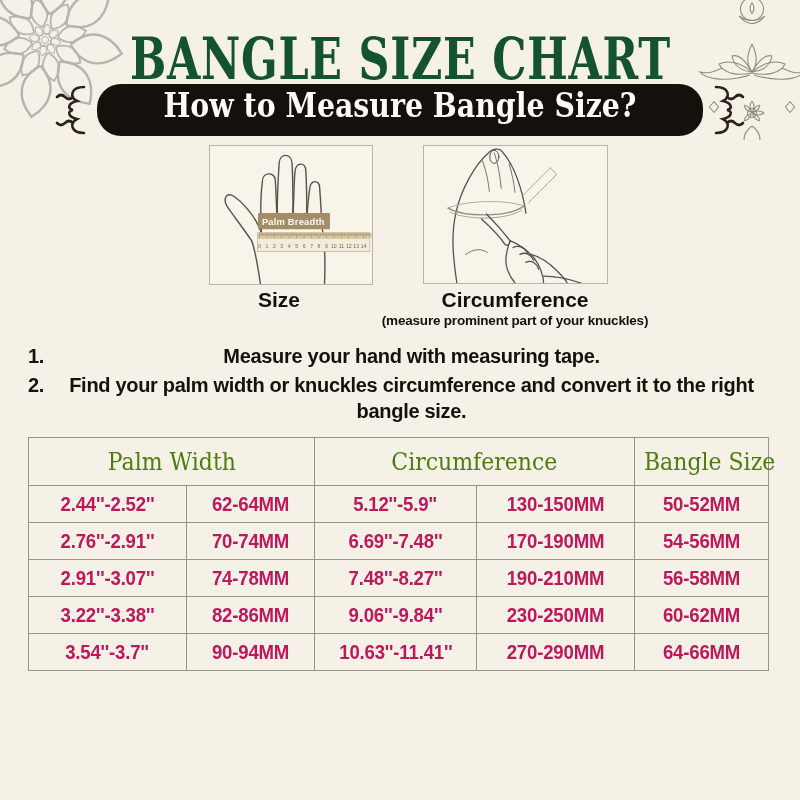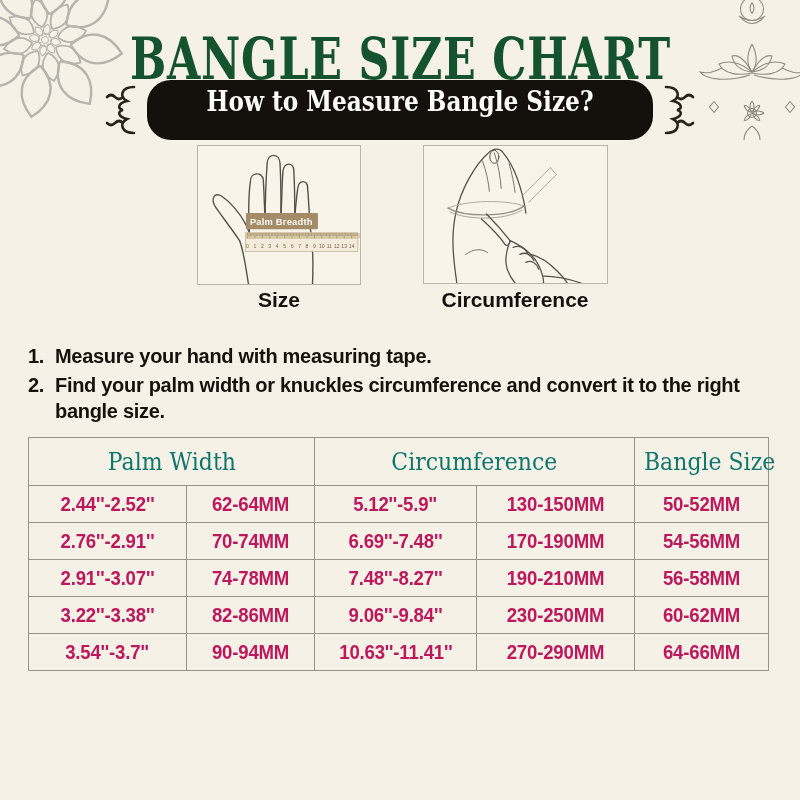--- a/index.html
+++ b/index.html
@@ -21,51 +21,51 @@
   
   #title{left:0;top:30px;width:100%;text-align:center;
     font-family:"DejaVu Serif",serif;font-weight:700;font-size:58px;
     color:#14532d;line-height:1;}
   #title .scx{transform:scaleX(.74);letter-spacing:1px;}
 
   
   #pill-row{left:0;top:86px;width:100%;height:48px;
     display:flex;justify-content:center;align-items:center;gap:9px;}
   #pill{background:#14110d;color:#fdfcf9;border-radius:24px;
-    height:60px;line-height:44px;padding:0 28px;
-    font-family:"DejaVu Serif",serif;font-weight:700;font-size:27px;}
+    height:52px;line-height:44px;padding:0 28px;
+    font-family:"DejaVu Serif",serif;font-weight:700;font-size:33px;}
   #pill .scx{transform:scaleX(.86);}
   .flourish{width:34px;height:52px;}
 
   
   .fig-box{border:1px solid #bab5aa;background:#f8f4ea;box-sizing:border-box;}
-  #box-width{left:197px;top:145px;width:164px;height:140px;}
+  #box-width{left:209px;top:145px;width:164px;height:140px;}
   #box-circ{left:423px;top:145px;width:185px;height:139px;}
   .fig-box svg{display:block;width:100%;height:100%;}
 
   
   #cap-width{left:197px;top:288px;width:164px;text-align:center;
     font-weight:700;font-size:21px;color:#14110d;}
   #cap-circ-wrap{left:365px;top:288px;width:300px;text-align:center;color:#14110d;}
   #cap-circ{font-weight:700;font-size:21px;}
   #cap-note{font-weight:700;font-size:13.5px;margin-top:1px;letter-spacing:-0.2px;}
 
   
   #instructions{left:28px;top:343px;width:740px;
     font-weight:700;font-size:20px;letter-spacing:-0.3px;line-height:26px;color:#15120c;}
   .instr{display:flex;margin-bottom:3px;}
   .inum{flex:none;width:27px;}
-  .itext{flex:1;}
+  .itext{flex:1;text-align:center;}
 
   
   #size-table{position:absolute;left:28px;top:437px;width:740px;
     border-collapse:collapse;table-layout:fixed;}
   #size-table th,#size-table td{border:1px solid #98948c;text-align:center;padding:0;}
   #size-table th{height:47px;font-family:"DejaVu Serif",serif;font-weight:400;
-    font-size:25px;color:#0f766e;}
+    font-size:25px;color:#4d7c0f;}
   #size-table th .scx{transform:scaleX(.88);}
   #size-table td{height:36px;font-weight:700;font-size:20px;color:#be185d;}
   #size-table td .cellv{display:inline-block;transform:scaleX(.93);
     transform-origin:center;white-space:nowrap;letter-spacing:-0.2px;}
 
   
   .lineart path,.lineart ellipse,.lineart circle{fill:none;}
 </style>
 </head>
 <body>
@@ -262,20 +262,21 @@
       <path d="M87,96 C84,104 82,112 83,120 C84,128 88,134 92,139"></path>
       <path d="M108,110 C117,112 127,119 135,127 C139,131 143,135 145,139"></path>
       <path d="M121,132 C133,132 147,135 159,139"></path>
     </g>
   </svg>
 </div>
 
 <div id="cap-width" class="abs">Size</div>
 <div id="cap-circ-wrap" class="abs">
   <div id="cap-circ">Circumference</div>
+  <div id="cap-note">(measure prominent part of your knuckles)</div>
 </div>
 
 <div id="instructions" class="abs">
   <div class="instr">
     <span class="inum">1.</span>
     <span class="itext">Measure your hand with measuring tape.</span>
   </div>
   <div class="instr">
     <span class="inum">2.</span>
     <span class="itext">Find your palm width or knuckles circumference and convert it to the right bangle size.</span>

